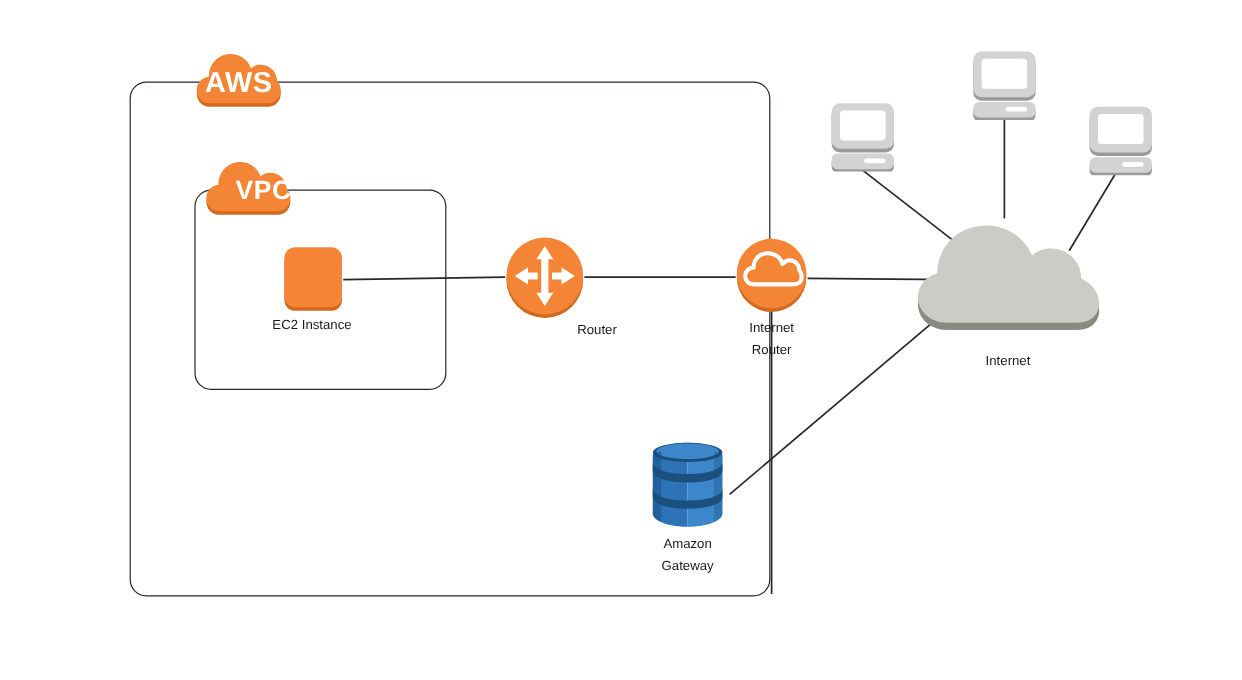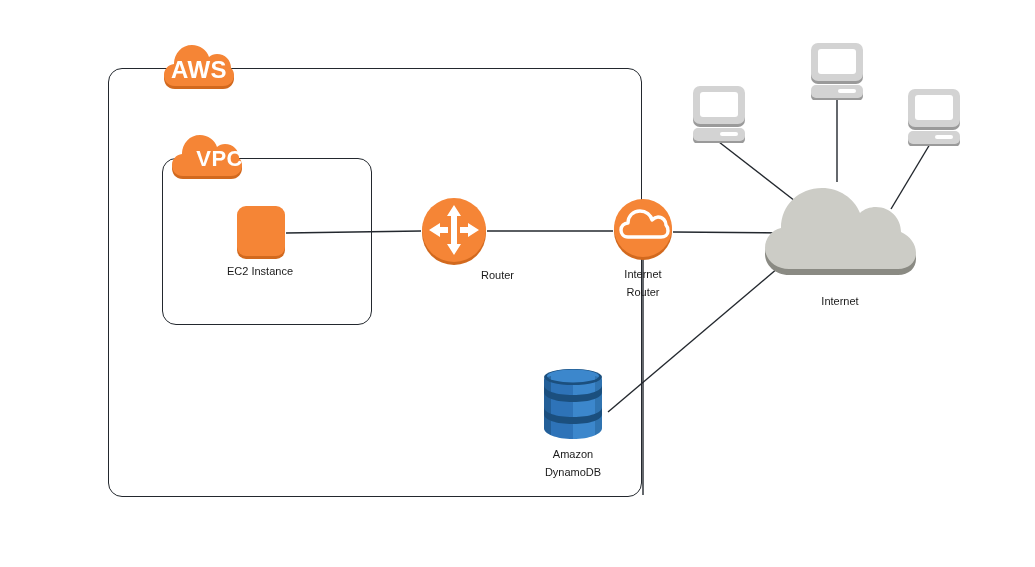--- a/index.html
+++ b/index.html
@@ -131,21 +131,21 @@
       <path d="M8 18 C8 24 20 28 37 28 C54 28 66 24 66 18 L66 25 C66 31 54 35 37 35 C20 35 8 31 8 25 Z" fill="#1B4F7E"></path>
       <path d="M8 40 C8 46 20 50 37 50 C54 50 66 46 66 40 L66 47 C66 53 54 57 37 57 C20 57 8 53 8 47 Z" fill="#1B4F7E"></path>
 
       <ellipse cx="37" cy="10" rx="29" ry="8" fill="#1B4F7E"></ellipse>
       <ellipse cx="37" cy="9" rx="26" ry="6.5" fill="#3C87CC"></ellipse>
 
       <path d="M8 13 L8 61 C8 64 11 66 15 68 L15 9 C11 10 8 11 8 13 Z" fill="#1B4F7E" opacity="0.55"></path>
       <path d="M66 13 L66 61 C66 64 63 66 59 68 L59 9 C63 10 66 11 66 13 Z" fill="#1B4F7E" opacity="0.35"></path>
     </svg>
   </div>
-  <div class="label" style="left:502px; top:445px; width:142px;"><span>Amazon</span><br><span>DynamoDB</span></div>
+  <div class="label" style="left:502px; top:445px; width:142px;"><span>Amazon</span><br><span>Gateway</span></div>
 
   <div class="node" style="left:763px; top:180px; width:156px; height:110px;">
     <svg width="156" height="110" viewBox="0 0 156 110" xmlns="http://www.w3.org/2000/svg">
       <path d="M26 95 C12 95 2 85 2 74 C2 64 9 56 18 54 C18 31 36 14 59 14 C76 14 91 24 97 39 C101 35 107 33 113 33 C127 33 138 44 138 58 C147 62 153 70 153 79 C153 88 146 95 135 95 Z" fill="#8A8A83"></path>
       <path d="M26 89 C12 89 2 79 2 68 C2 58 9 50 18 48 C18 25 36 8 59 8 C76 8 91 18 97 33 C101 29 107 27 113 27 C127 27 138 38 138 52 C147 56 153 64 153 73 C153 82 146 89 135 89 Z" fill="#CCCCC6"></path>
     </svg>
   </div>
   <div class="label" style="left:780px; top:292px; width:120px;">Internet</div>
 
   <div class="node" style="left:690px; top:85px; width:58px; height:58px;">

